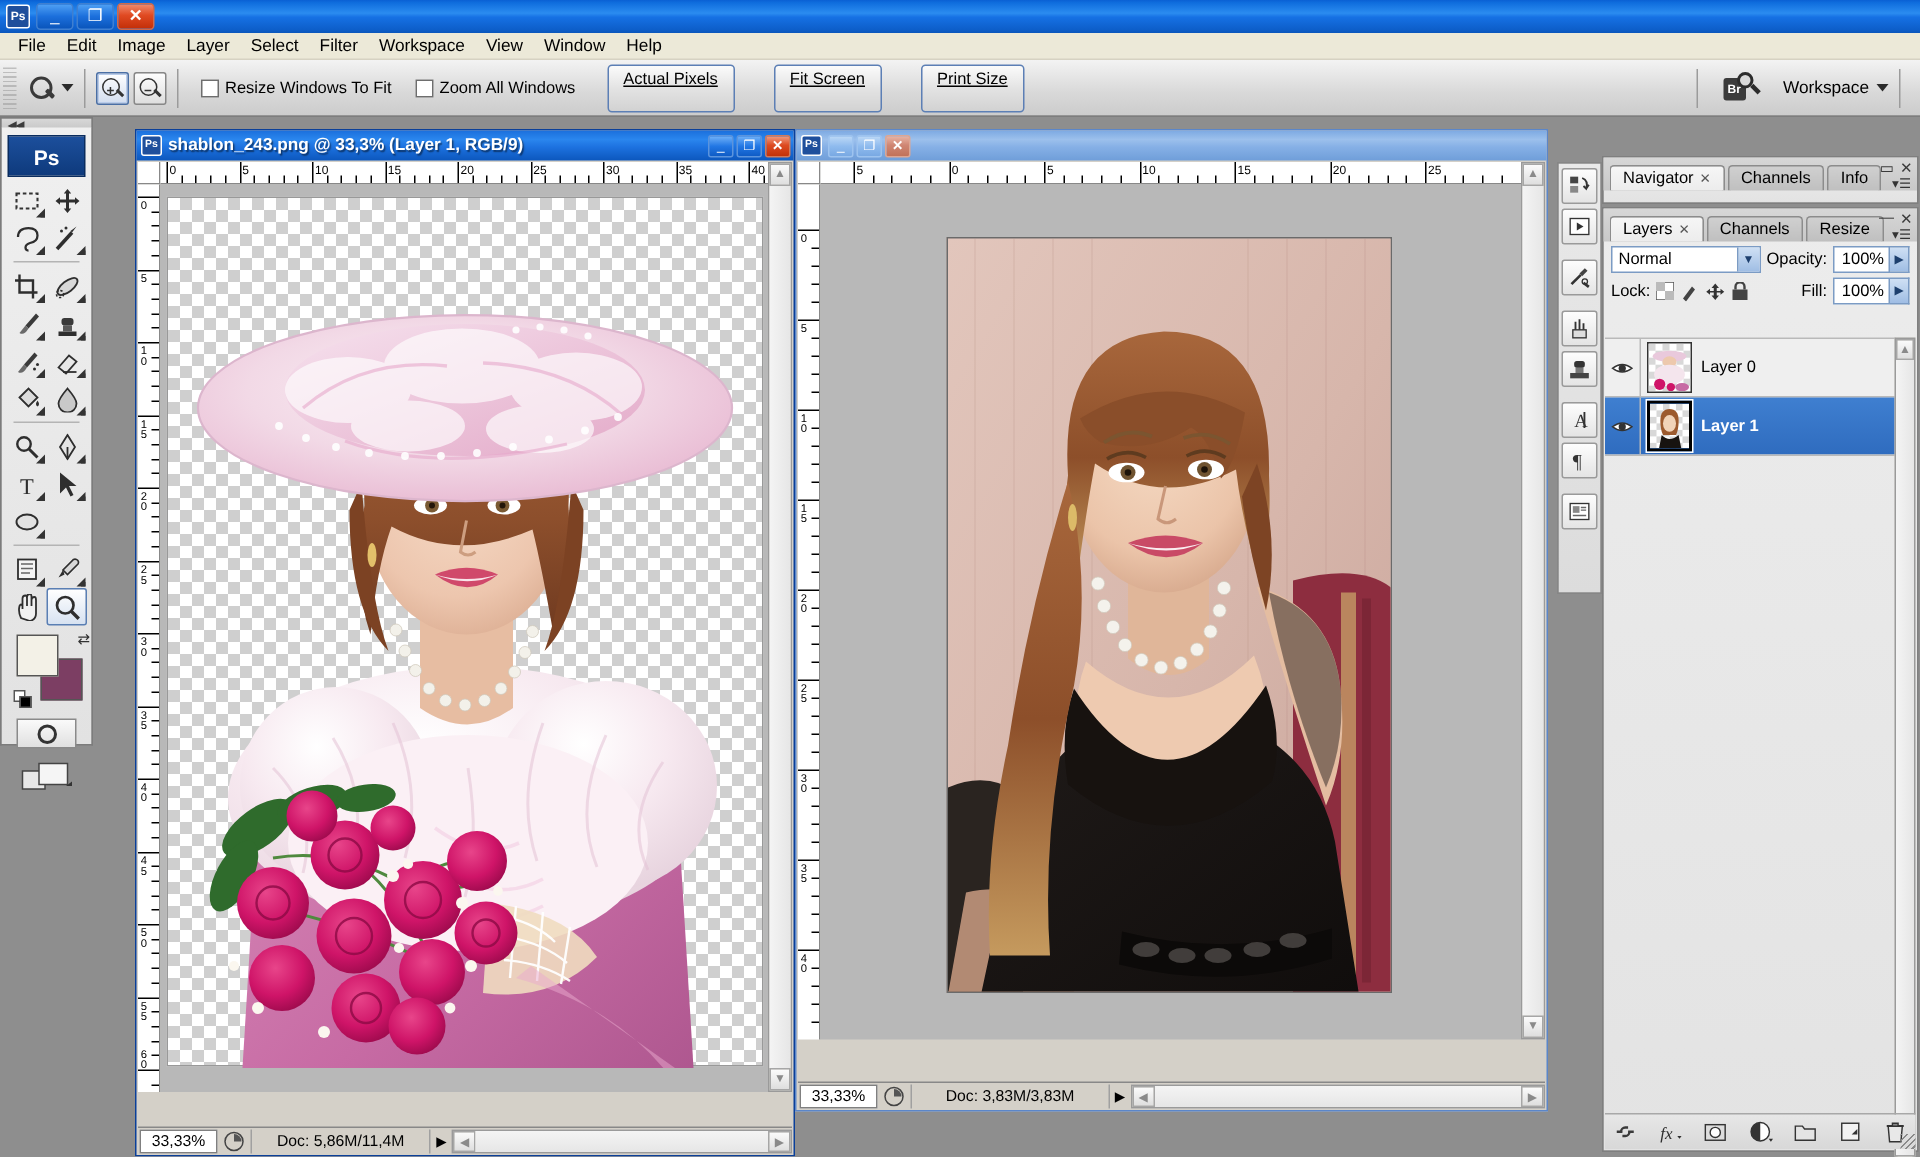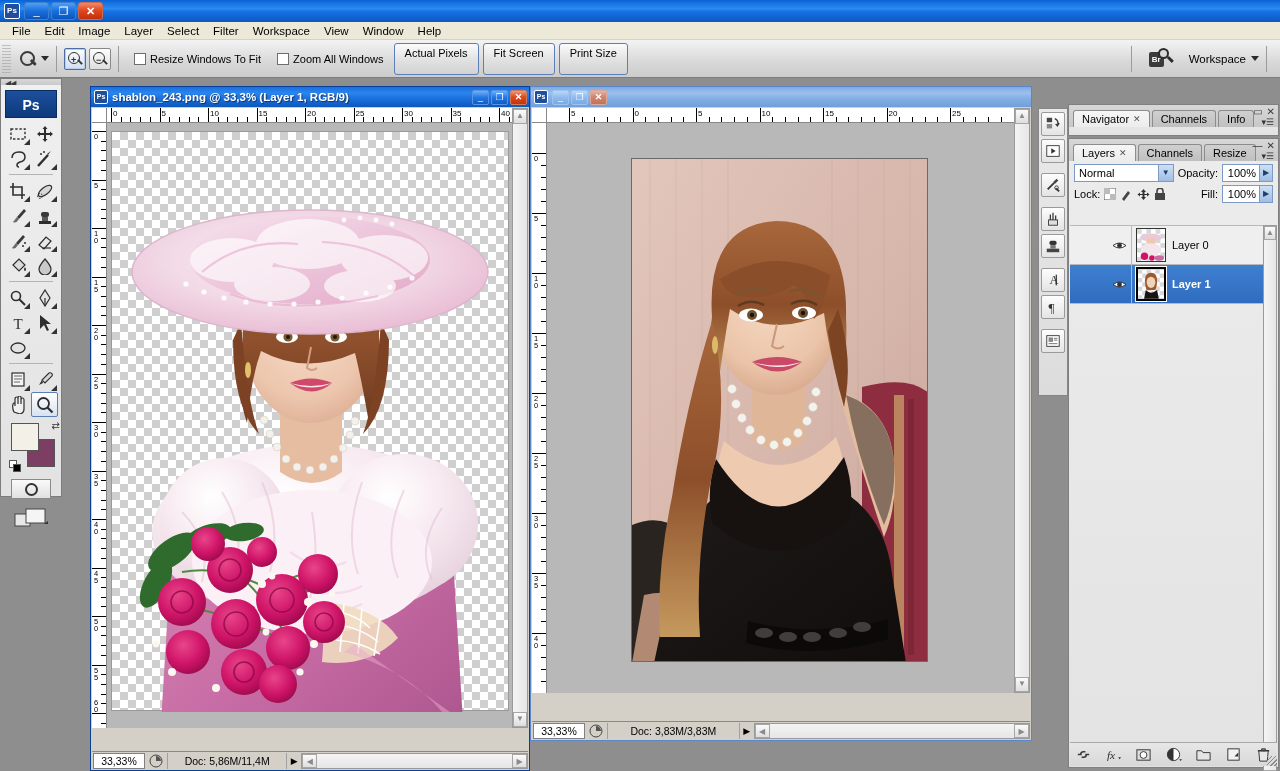--- a/index.html
+++ b/index.html
@@ -64,21 +64,21 @@
   .zoombtn.sel { border-color:#4a6fa5; box-shadow:inset 0 0 0 1px #b9ccea; background:linear-gradient(to bottom,#ffffff,#d2ddef); }
   .zoombtn .mg { position:absolute; left:3px; top:3px; width:12px;height:12px;border:1.6px solid #333;border-radius:50%;}
   .zoombtn .hd { position:absolute; left:12px; top:12px; width:6px;height:2px;background:#333;transform:rotate(45deg);}
   .zoombtn .pm { position:absolute; left:6px; top:7.5px; font-size:9px; line-height:9px; color:#333; font-weight:bold;}
   .cbx-wrap { display:flex; align-items:center; gap:4px; margin:0 8px; }
   .cbx { width:12px;height:12px;border:1px solid #6e6e6e;background:#fff; }
   .optlabel { font-size:11px; }
   .obtn {
     height:32px; padding:0 10px; border:1px solid #5c7fb5; border-radius:3px;
     background:linear-gradient(to bottom,#fbfbfb,#e3e3e3 50%,#d2d2d2);
-    font-size:11px; line-height:19px; margin:0 2px; color:#000;
+    font-size:11px; line-height:19px; margin:0 13px; color:#000;text-decoration:underline;
   }
   .br-ico { width:26px;height:22px; position:relative; margin-left:10px;}
   .br-ico .sq { position:absolute; left:0; top:4px; width:15px;height:15px;background:#3b3b3b;border-radius:2px;
     color:#fff; font-size:8px;font-weight:bold;text-align:center;line-height:15px;}
   .br-ico .mg2 { position:absolute; left:9px; top:0px; width:11px;height:11px;border:2px solid #2c2c2c;border-radius:50%;background:#d9d9d9;}
   .br-ico .hd2 { position:absolute; left:18px; top:10px; width:7px;height:2.5px;background:#2c2c2c;transform:rotate(45deg);}
   .ws-label { font-size:11.5px; margin-left:14px; margin-right:5px; }
 
   
   .toolbox {
@@ -201,21 +201,21 @@
   .row { display:flex; align-items:center; padding:3px 5px; gap:4px; }
   .sel-box { height:18px; border:1px solid #7b9bc4; background:#fff; font-size:11px;
     line-height:16px; padding-left:4px; display:flex; align-items:center; justify-content:space-between; }
   .sel-arrow { width:15px; height:16px; background:linear-gradient(to bottom,#cfe0f4,#9fbde4);
     border-left:1px solid #7b9bc4; color:#1d3f6e; font-size:8px; text-align:center; line-height:16px; }
   .num-box { height:18px; border:1px solid #7b9bc4; background:#fff; font-size:11px; line-height:16px;
     padding:0 3px; text-align:right; width:38px; }
   .spin { width:13px; height:18px; background:linear-gradient(to bottom,#cfe0f4,#9fbde4);
     border:1px solid #7b9bc4; border-left:none; color:#1d3f6e; font-size:8px; text-align:center; line-height:16px; }
 
-  .layer-row { display:flex; align-items:center; height:39px; border-bottom:1px solid #b9b9b9;padding-left:38px; }
+  .layer-row { display:flex; align-items:center; height:39px; border-bottom:1px solid #b9b9b9; }
   .layer-row.selected { background:linear-gradient(to bottom,#3f7fd0,#2f6cbf); color:#fff; }
   .eye { width:24px; height:38px; display:flex; align-items:center; justify-content:center;
     border-right:1px solid #b9b9b9; }
   .thumb { width:30px; height:34px; border:1px solid #333; margin:0 6px 0 4px; position:relative; overflow:hidden; }
   .thumb.active-th { border:2px solid #000; outline:1px solid #fff; }
   .layer-name { font-size:11px; }
   .layer-row.selected .layer-name { font-weight:bold; color:#fff; }
   .panel-bottom { height:24px; display:flex; align-items:center; justify-content:center; gap:13px;
     background:linear-gradient(to bottom,#e7e7e7,#d8d8d8); border-top:1px solid #a8a8a8; font-size:12px; color:#3a3a3a; }
   .pb-ico { display:flex; align-items:center; justify-content:center; }

